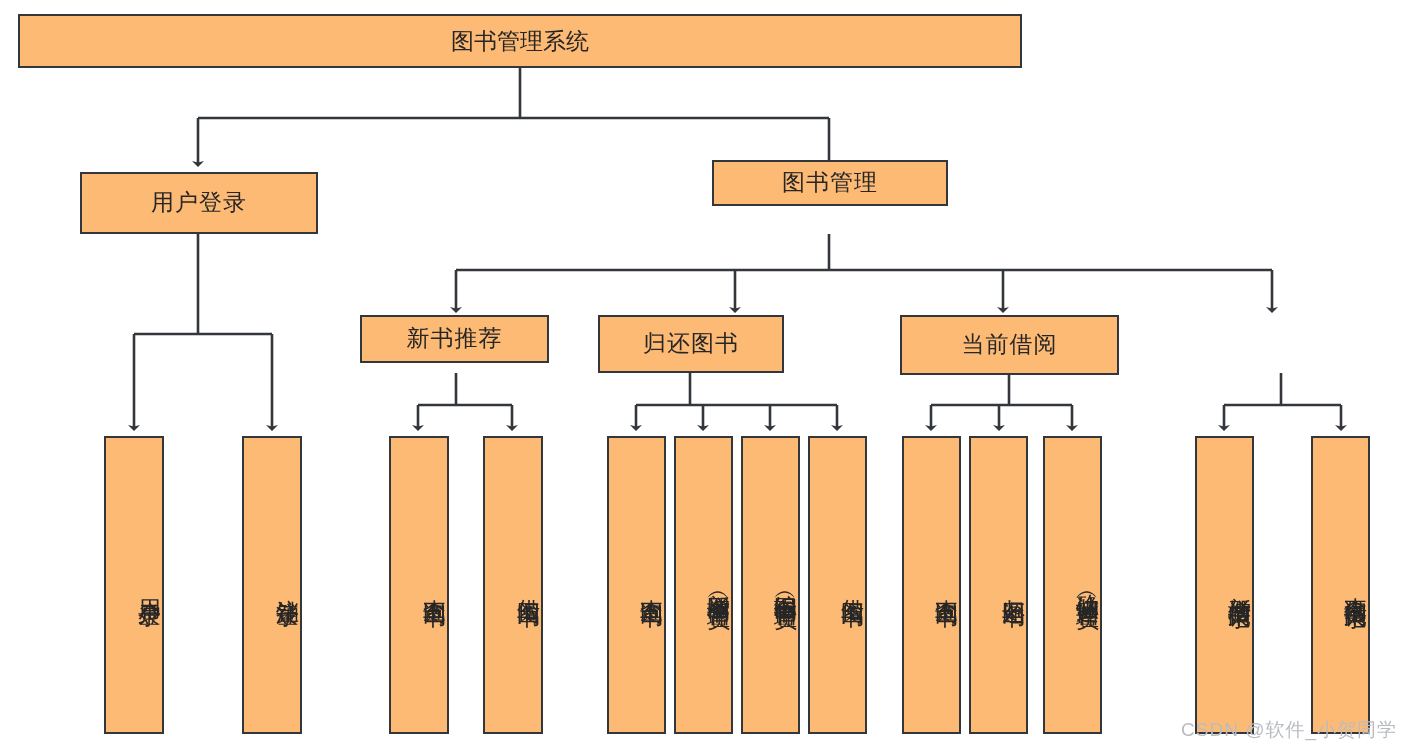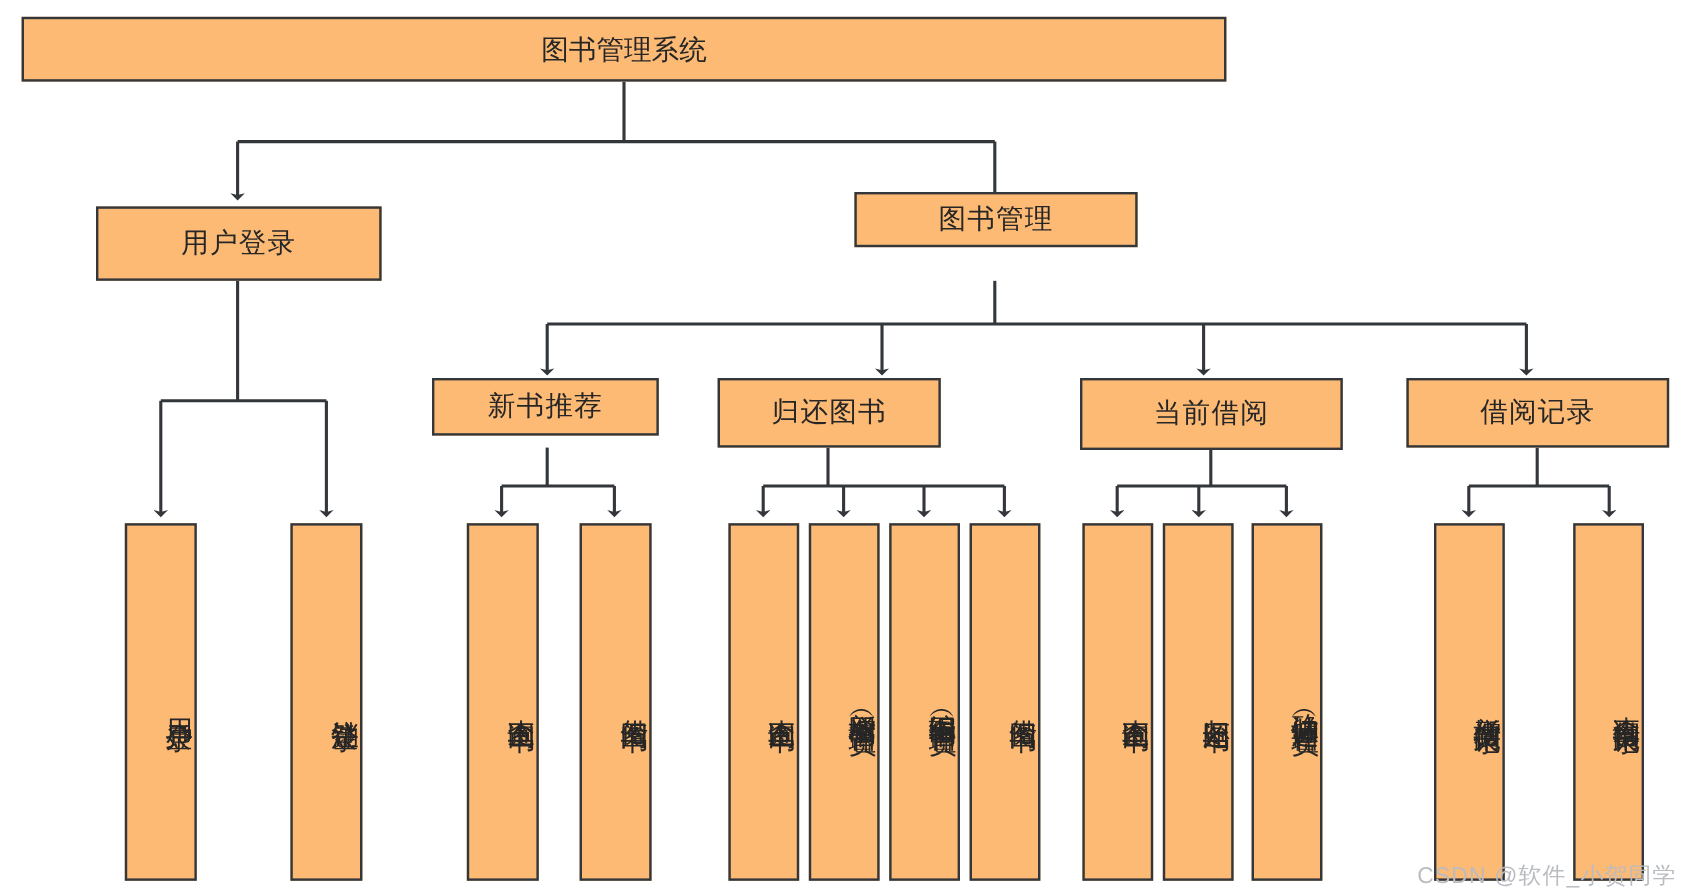--- a/index.html
+++ b/index.html
@@ -119,23 +119,20 @@
 
   <div class="node h" style="left:360px;top:315px;width:189px;height:48px;">
     <span>新书推荐</span>
   </div>
   <div class="node h" style="left:598px;top:315px;width:186px;height:58px;">
     <span>归还图书</span>
   </div>
   <div class="node h" style="left:900px;top:315px;width:219px;height:60px;">
     <span>当前借阅</span>
   </div>
-  <div class="node h" style="left:1172px;top:315px;width:219px;height:58px;">
-    <span>借阅记录</span>
-  </div>
 
   <div class="node leaf" style="left:104px;top:436px;width:60px;height:298px;">
     <span class="vtxt">用户登录</span>
   </div>
   <div class="node leaf" style="left:242px;top:436px;width:60px;height:298px;">
     <span class="vtxt">注销登录</span>
   </div>
 
   <div class="node leaf" style="left:389px;top:436px;width:60px;height:298px;">
     <span class="vtxt">查询图书</span>

